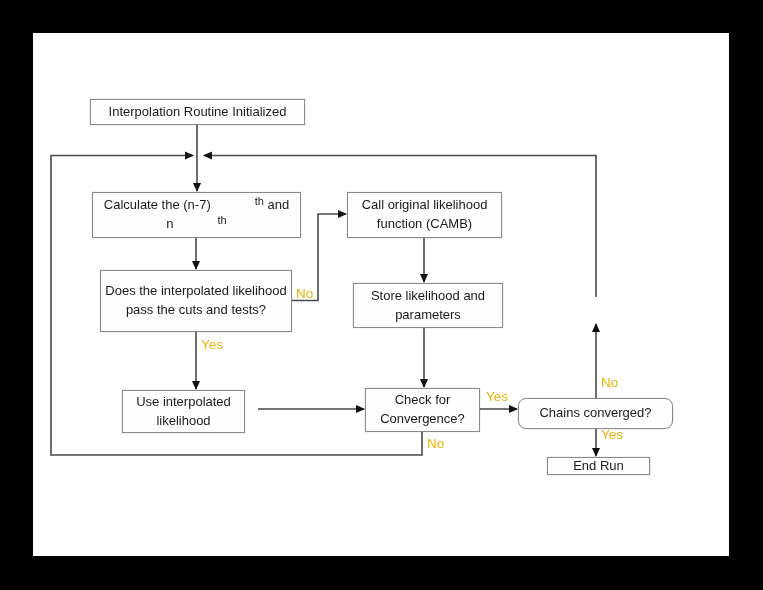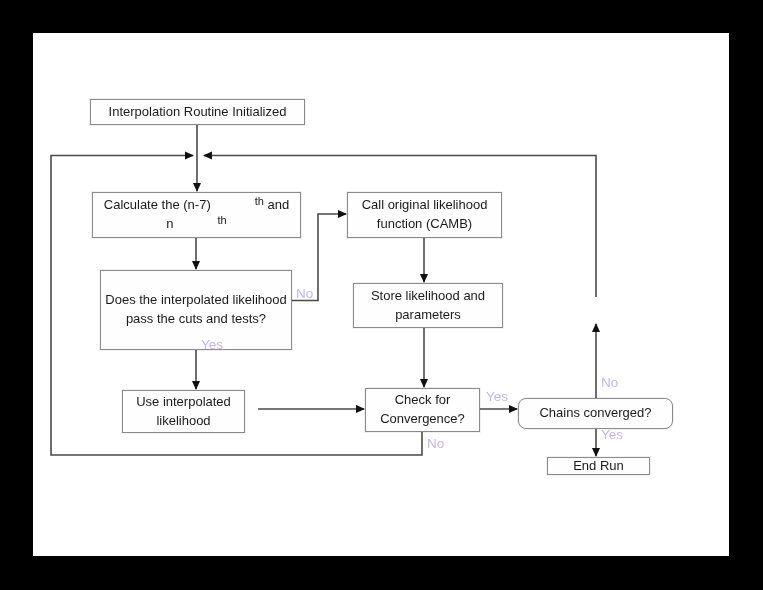--- a/index.html
+++ b/index.html
@@ -27,27 +27,27 @@
     box-shadow:0 0 0 1px rgba(0,0,0,0.05);
     color:#1a1a1a;
     display:flex;align-items:center;justify-content:center;
     text-align:center;
     font-size:13px;line-height:1.45;
   }
   .nowrap{white-space:nowrap;font-size:13px;}
   sup.th{font-size:11px;line-height:0;vertical-align:4px;padding-left:44px;}
   .edge-label{
     position:absolute;
-    color:#c4b5fd;font-size:13.5px;line-height:1;
+    color:#eab308;font-size:13.5px;line-height:1;
     background:transparent;
   }
   
   #n-init        {left:90px;  top:99px;  width:215px; height:26px;}
   #n-calc        {left:92px;  top:192px; width:209px; height:46px;}
-  #n-cuts        {left:100px; top:270px; width:192px; height:80px; padding:0 2px;}
+  #n-cuts        {left:100px; top:270px; width:192px; height:62px; padding:0 2px;}
   #n-call        {left:347px; top:192px; width:155px; height:46px; padding:12px 2px;}
   #n-store       {left:353px; top:283px; width:150px; height:45px; padding:0 10px;}
   #n-update      {left:518px; top:297px; width:155px; height:26px;}
   #n-use         {left:122px; top:390px; width:123px; height:43px; padding:0 2px;}
   #n-check       {left:365px; top:388px; width:115px; height:44px; padding:15px 2px;}
   #n-chains      {left:518px; top:398px; width:155px; height:31px;border-radius:8px;}
   #n-endrun      {left:547px; top:457px; width:103px; height:18px;}
   
   #l-cuts-no     {left:296px; top:287px;}
   #l-cuts-yes    {left:201px; top:338px;}

